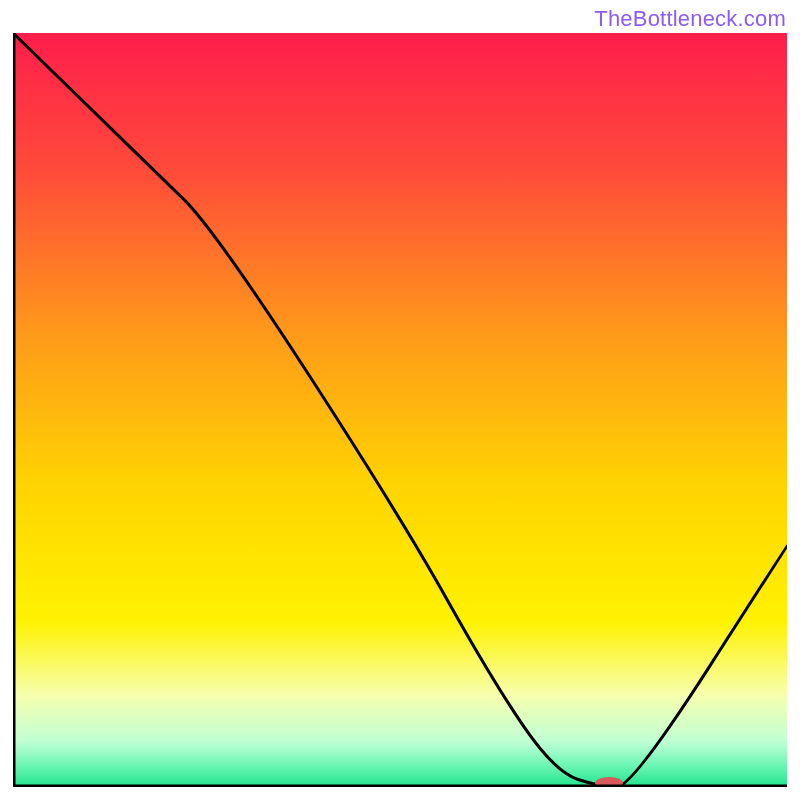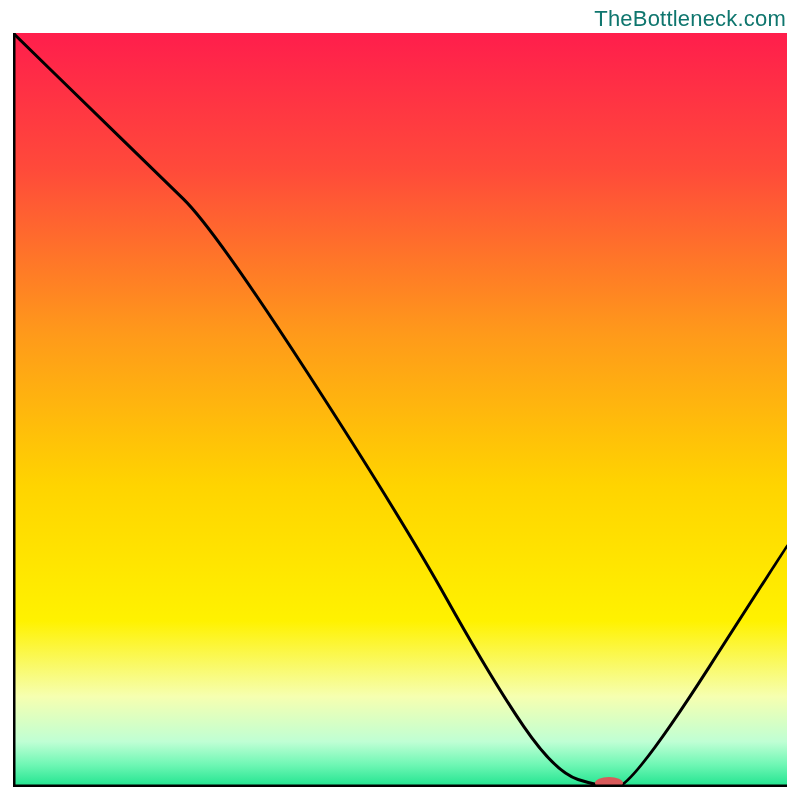--- a/index.html
+++ b/index.html
@@ -7,21 +7,21 @@
   padding: 0;
   width: 800px;
   height: 800px;
   background: #ffffff;
   font-family: Arial, Helvetica, sans-serif;
 }
 .watermark {
   position: absolute;
   top: 6px;
   right: 14px;
-  color: #0f766e;
+  color: #8b5cf6;
   font-size: 22px;
   font-weight: 500;
   letter-spacing: 0.2px;
 }
 .plot {
   position: absolute;
   left: 13px;
   top: 33px;
   width: 774px;
   height: 754px;

